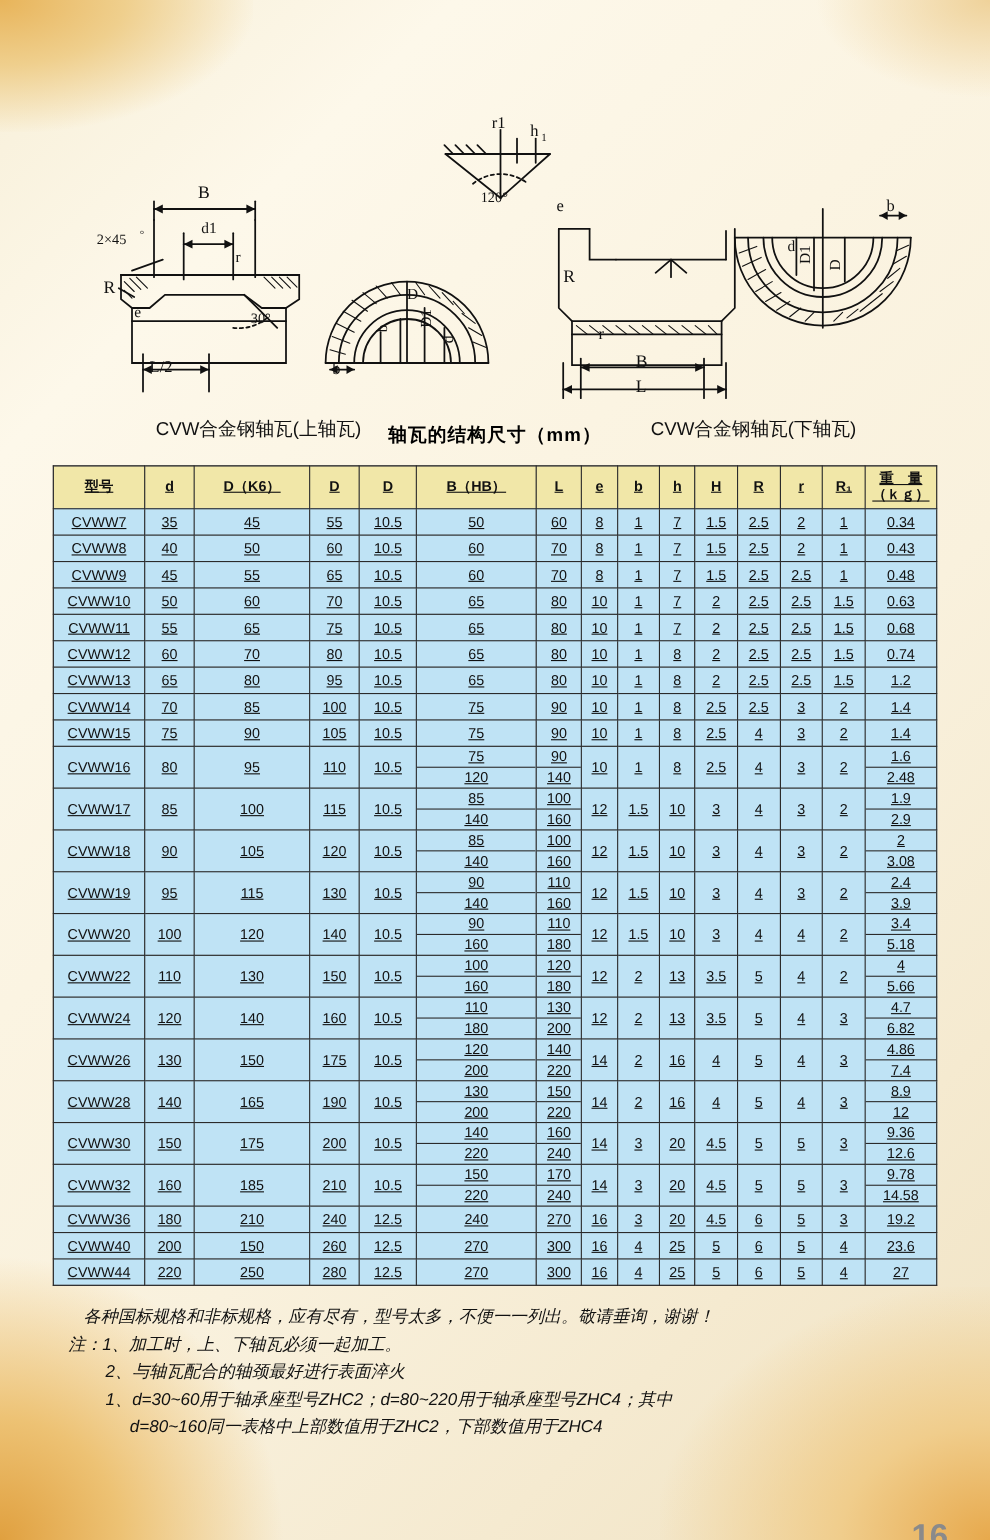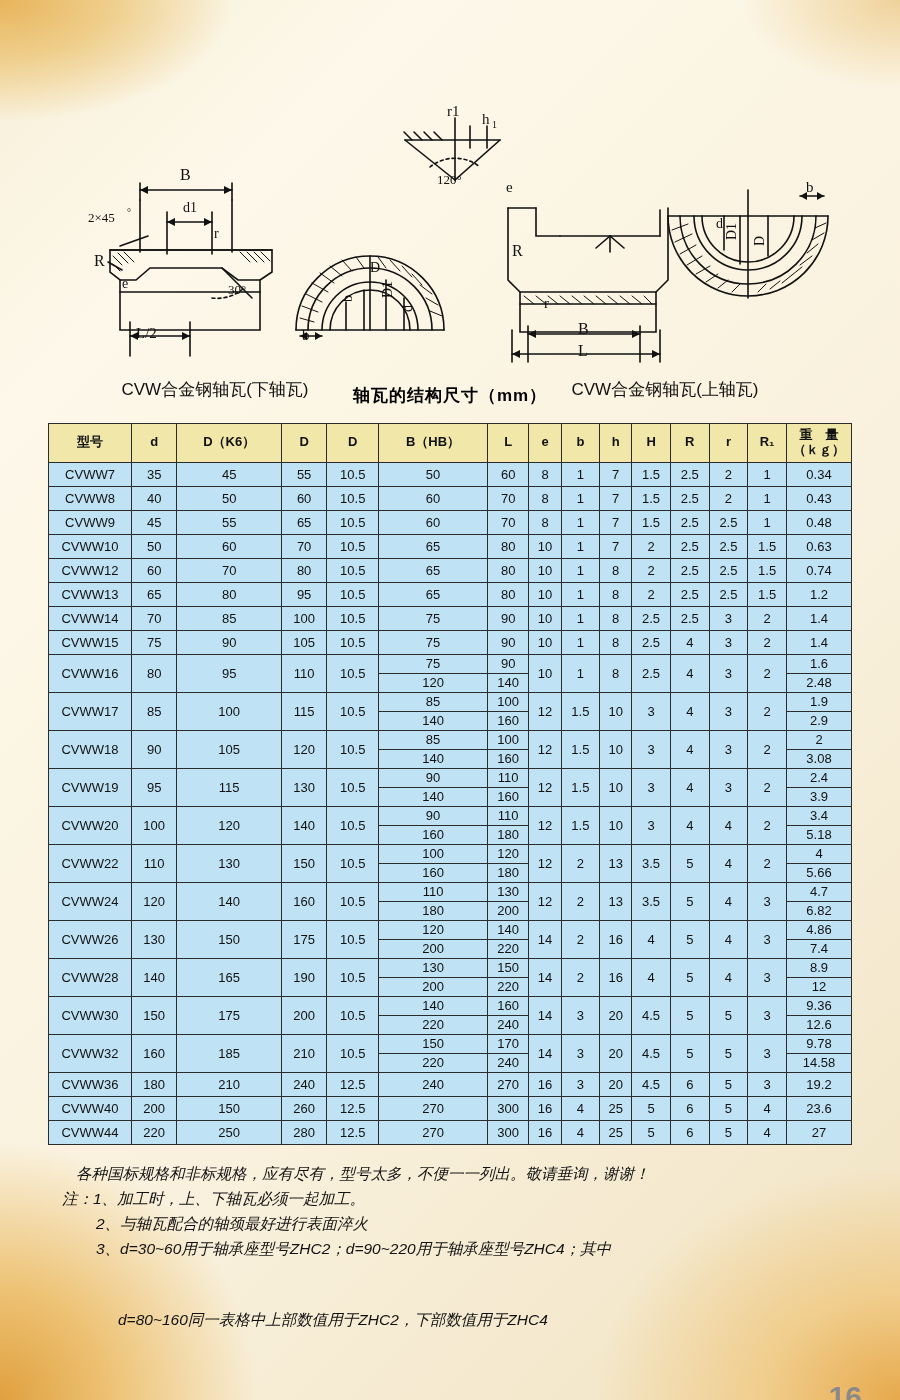--- a/index.html
+++ b/index.html
@@ -30,42 +30,42 @@
   .cap.right{width:430px;}
 
   
   .title{
     text-align:center;font-size:17px;font-weight:bold;letter-spacing:1px;
     margin-top:14px;color:#000;
   }
 
   
   .tablewrap{margin:16px auto 0 auto;width:804px;}
-  table{border-collapse:collapse;width:100%;background:#737373;}
+  table{border-collapse:collapse;width:100%;background:#737373;text-decoration:underline;}
   table, th, td{border:1px solid #2b2b2b;}
   th{
     background:#f1e7a8;font-size:13px;font-weight:bold;padding:4px 2px;line-height:1.15;
     color:#111;
   }
   td{
     text-align:center;font-size:13px;padding:2px 1px;color:#111;background:#bfe3f5;
     height:19px;
   }
   td.model{font-size:13px;}
   .sub{padding:0;}
   .split{display:block;}
   .split span{display:block;height:18px;line-height:18px;}
   .split span.top{border-bottom:1px solid #2b2b2b;}
   th.w-model{width:78px;}
   th.w-wt{width:60px;}
   
   .notes{margin:16px 0 0 0;padding-left:62px;font-size:15.5px;line-height:1.62;color:#111;font-style:italic;}
   .notes .ind1{padding-left:14px;}
   .notes .ind2{padding-left:34px;}
-  .notes .ind3{padding-left:56px;margin-top:46px;}
+  .notes .ind3{padding-left:56px;}
   .pagenum{position:absolute;right:38px;bottom:26px;font-size:30px;font-weight:bold;color:#8a8a8a;}
 </style>
 </head>
 <body>
 
 <div class="corner-tl"></div>
 <div class="corner-tr"></div>
 <div class="corner-bl"></div>
 <div class="corner-br"></div>
 
@@ -276,22 +276,22 @@
         <text x="578" y="316" font-size="16">L</text>
 
         <text x="806" y="152" font-size="15">b</text>
         <text x="716" y="188" font-size="14">d</text>
         <text x="736" y="200" font-size="14" transform="rotate(-90 736 200)">D1</text>
         <text x="764" y="206" font-size="14" transform="rotate(-90 764 206)">D</text>
       </g>
     </svg>
 
     <div class="fig-captions">
+      <div class="cap left">CVW合金钢轴瓦(上轴瓦)</div>
       <div class="cap right">CVW合金钢轴瓦(下轴瓦)</div>
-      <div class="cap left">CVW合金钢轴瓦(上轴瓦)</div>
     </div>
   </div>
 
   <div class="title">轴瓦的结构尺寸（mm）</div>
 
   <div class="tablewrap">
     <table>
       <thead>
         <tr>
           <th class="w-model">型号</th>
@@ -374,20 +374,37 @@
             <td>10</td>
             <td>1</td>
             <td>7</td>
             <td>2</td>
             <td>2.5</td>
             <td>2.5</td>
             <td>1.5</td>
             <td class="sub">0.63</td>
           </tr>
           <tr>
+            <td class="model">CVWW11</td>
+            <td>55</td>
+            <td>65</td>
+            <td>75</td>
+            <td>10.5</td>
+            <td class="sub">65</td>
+            <td class="sub">80</td>
+            <td>10</td>
+            <td>1</td>
+            <td>7</td>
+            <td>2</td>
+            <td>2.5</td>
+            <td>2.5</td>
+            <td>1.5</td>
+            <td class="sub">0.68</td>
+          </tr>
+          <tr>
             <td class="model">CVWW12</td>
             <td>60</td>
             <td>70</td>
             <td>80</td>
             <td>10.5</td>
             <td class="sub">65</td>
             <td class="sub">80</td>
             <td>10</td>
             <td>1</td>
             <td>8</td>
@@ -852,18 +869,18 @@
             <td class="sub">27</td>
           </tr>
         </tbody>
     </table>
   </div>
 
   <div class="notes">
     <div class="ind1">各种国标规格和非标规格，应有尽有，型号太多，不便一一列出。敬请垂询，谢谢！</div>
     <div>注：1、加工时，上、下轴瓦必须一起加工。</div>
     <div class="ind2">2、与轴瓦配合的轴颈最好进行表面淬火</div>
-    <div class="ind2">3、d=30~60用于轴承座型号ZHC2；d=90~220用于轴承座型号ZHC4；其中</div>
+    <div class="ind2">1、d=30~60用于轴承座型号ZHC2；d=80~220用于轴承座型号ZHC4；其中</div>
     <div class="ind3">d=80~160同一表格中上部数值用于ZHC2，下部数值用于ZHC4</div>
   </div>
 
   <div class="pagenum">16</div>
 </div>
 
 </body></html>

